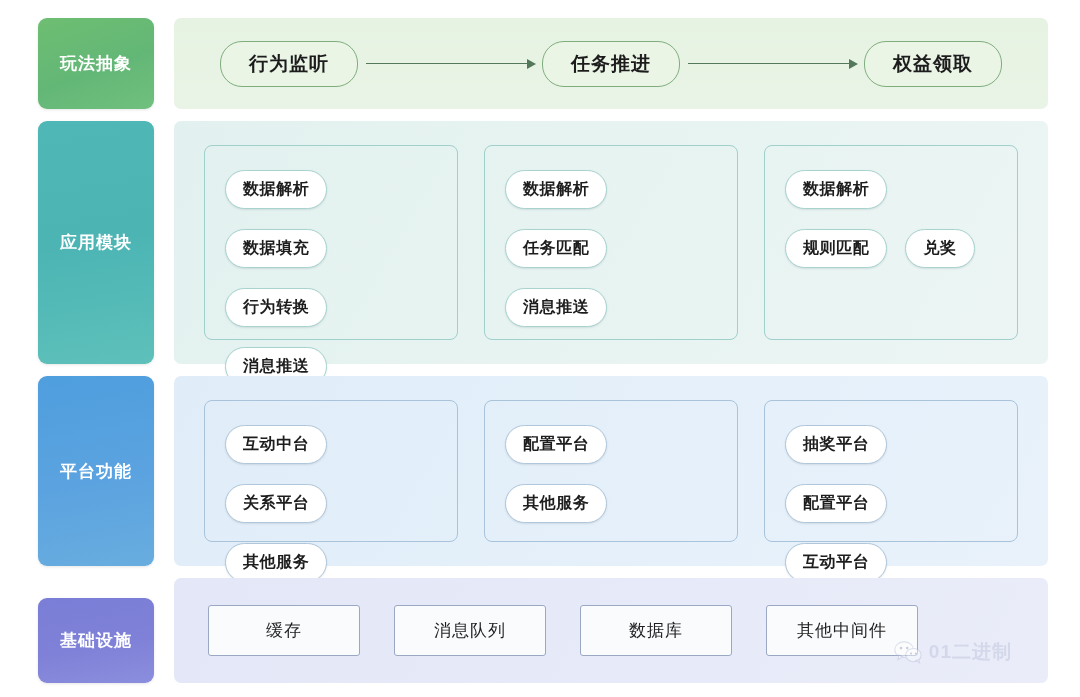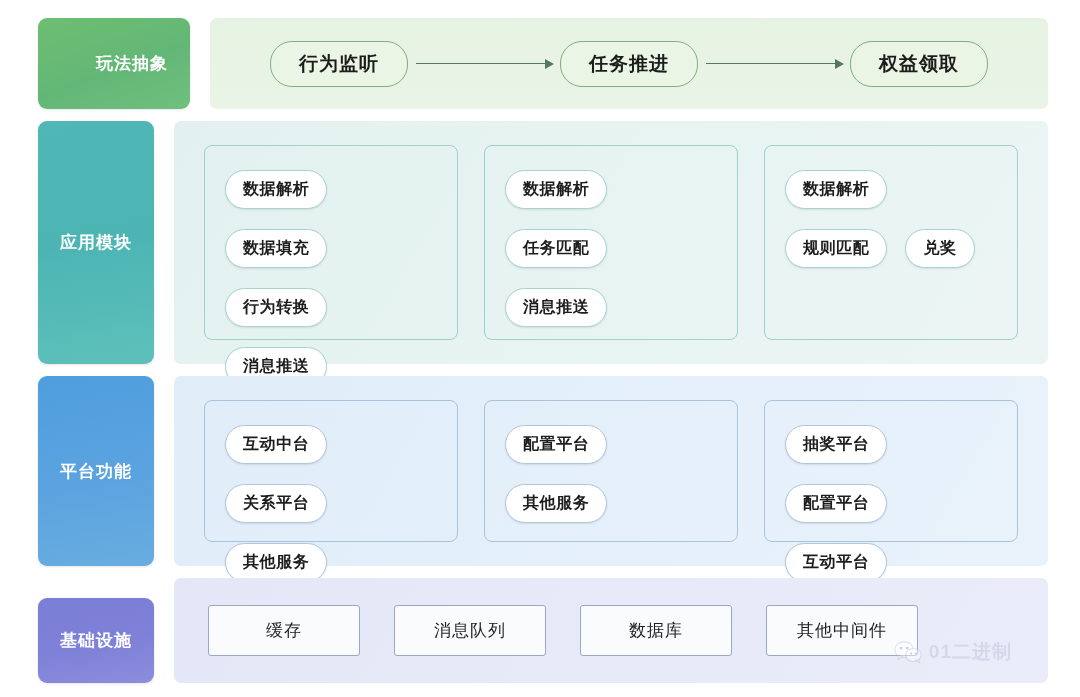--- a/index.html
+++ b/index.html
@@ -45,21 +45,21 @@
     border-radius: 9px;
     display: flex;
     align-items: center;
     justify-content: center;
     color: #ffffff;
     font-size: 17px;
     font-weight: bold;
     letter-spacing: 1px;
     box-shadow: 0 1px 3px rgba(0,0,0,0.10);
   }
-  .label-green  { background: linear-gradient(160deg, #6ebe72 0%, #63b776 55%, #70c07e 100%); padding-left: 36px; }
+  .label-green  { background: linear-gradient(160deg, #6ebe72 0%, #63b776 55%, #70c07e 100%); }
   .label-teal   { background: linear-gradient(170deg, #4fb7b6 0%, #4cb5b4 50%, #5ec0ba 100%); }
   .label-blue   { background: linear-gradient(170deg, #4f9ede 0%, #5ba3e0 55%, #69addf 100%); }
   .label-purple { background: linear-gradient(170deg, #7b7ed6 0%, #7f81d8 55%, #8b8ddd 100%); margin-top: 20px; }
 
   
   .panel {
     flex: 1 1 auto;
     border-radius: 7px;
     box-sizing: border-box;
     position: relative;
@@ -69,21 +69,21 @@
   .panel-blue  { background: linear-gradient(120deg, #e0edf8 0%, #e5f0fa 60%, #e9f2fb 100%); }
   .panel-lav   { background: linear-gradient(120deg, #e4e7f7 0%, #e7eaf8 60%, #eaecf9 100%); }
 
   
   .flow {
     height: 100%;
     display: flex;
     flex-direction: row;
     align-items: center;
     justify-content: center;
-    padding: 0 60px;
+    padding: 0 46px;
     box-sizing: border-box;
   }
   .flow-node {
     background: #eaf5e6;
     border: 1.4px solid #7fae7c;
     border-radius: 22px;
     color: #1c1c1c;
     font-size: 19px;
     font-weight: bold;
     padding: 9px 28px;

